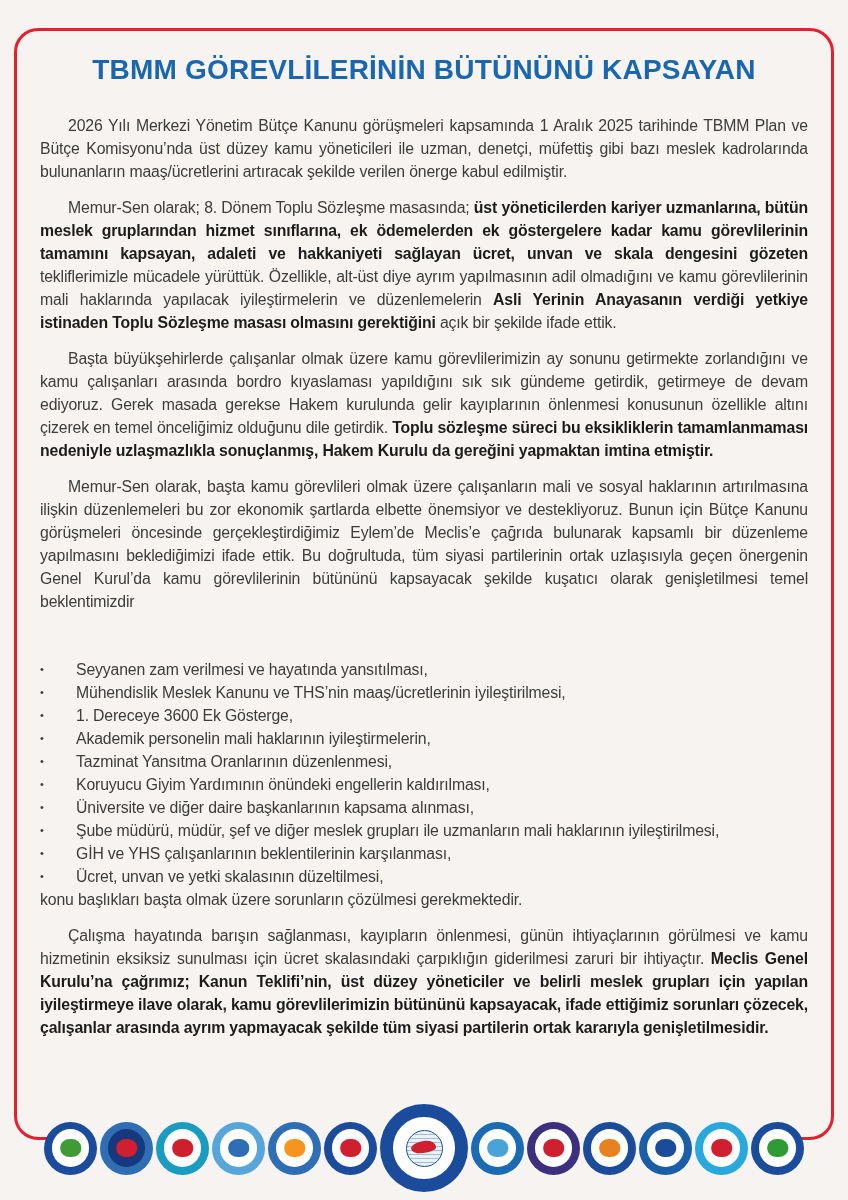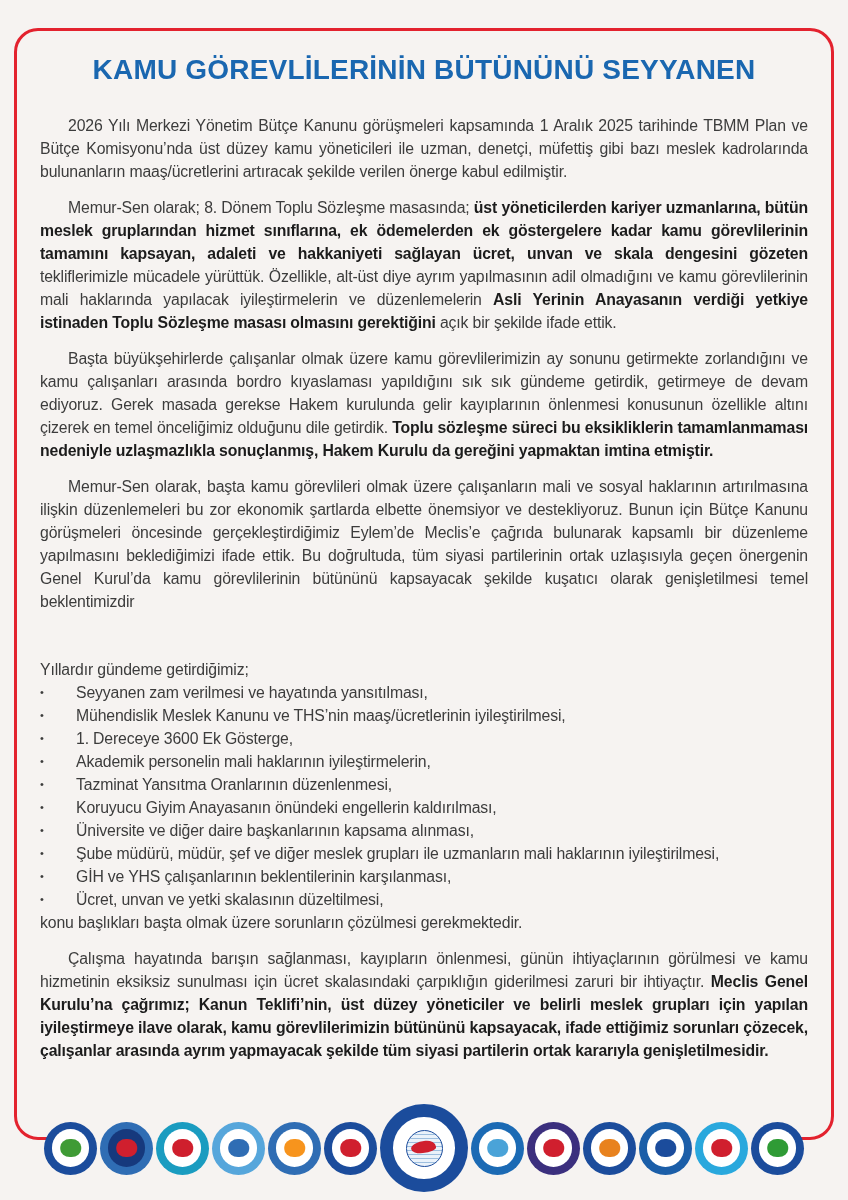--- a/index.html
+++ b/index.html
@@ -99,29 +99,28 @@
   }
 </style>
 </head>
 <body>
 
 <div class="frame"></div>
 <div class="frame-cover"></div>
 
 <div class="content">
   <div class="doc-title">
-    <div>KAMU GÖREVLİLERİNİN BÜTÜNÜNÜ SEYYANEN</div>
+    <div>TBMM GÖREVLİLERİNİN BÜTÜNÜNÜ KAPSAYAN</div>
   </div>
   <div class="body-text" id="document-body">
       <p class="para"><span class="seg">2026 Yılı Merkezi Yönetim Bütçe Kanunu görüşmeleri kapsamında 1 Aralık 2025 tarihinde TBMM Plan ve Bütçe Komisyonu’nda üst düzey kamu yöneticileri ile uzman, denetçi, müfettiş gibi bazı meslek kadrolarında bulunanların maaş/ücretlerini artıracak şekilde verilen önerge kabul edilmiştir.</span></p>
       <p class="para"><span class="seg">Memur-Sen olarak; 8. Dönem Toplu Sözleşme masasında; </span><span class="seg bold">üst yöneticilerden kariyer uzmanlarına, bütün meslek gruplarından hizmet sınıflarına, ek ödemelerden ek göstergelere kadar kamu görevlilerinin tamamını kapsayan, adaleti ve hakkaniyeti sağlayan ücret, unvan ve skala dengesini gözeten </span><span class="seg">tekliflerimizle mücadele yürüttük. Özellikle, alt-üst diye ayrım yapılmasının adil olmadığını ve kamu görevlilerinin mali haklarında yapılacak iyileştirmelerin ve düzenlemelerin </span><span class="seg bold">Asli Yerinin Anayasanın verdiği yetkiye istinaden Toplu Sözleşme masası olmasını gerektiğini </span><span class="seg">açık bir şekilde ifade ettik.</span></p>
       <p class="para"><span class="seg">Başta büyükşehirlerde çalışanlar olmak üzere kamu görevlilerimizin ay sonunu getirmekte zorlandığını ve kamu çalışanları arasında bordro kıyaslaması yapıldığını sık sık gündeme getirdik, getirmeye de devam ediyoruz. Gerek masada gerekse Hakem kurulunda gelir kayıplarının önlenmesi konusunun özellikle altını çizerek en temel önceliğimiz olduğunu dile getirdik. </span><span class="seg bold">Toplu sözleşme süreci bu eksikliklerin tamamlanmaması nedeniyle uzlaşmazlıkla sonuçlanmış, Hakem Kurulu da gereğini yapmaktan imtina etmiştir.</span></p>
       <p class="para"><span class="seg">Memur-Sen olarak, başta kamu görevlileri olmak üzere çalışanların mali ve sosyal haklarının artırılmasına ilişkin düzenlemeleri bu zor ekonomik şartlarda elbette önemsiyor ve destekliyoruz. Bunun için Bütçe Kanunu görüşmeleri öncesinde gerçekleştirdiğimiz Eylem’de Meclis’e çağrıda bulunarak kapsamlı bir düzenleme yapılmasını beklediğimizi ifade ettik. Bu doğrultuda, tüm siyasi partilerinin ortak uzlaşısıyla geçen önergenin Genel Kurul’da kamu görevlilerinin bütününü kapsayacak şekilde kuşatıcı olarak genişletilmesi temel beklentimizdir</span></p>
       <div class="gap"></div>
-      <p class="plain-line">Yıllardır gündeme getirdiğimiz;</p>
       <div>
         <div class="bullet-row">
           <span class="bullet-dot">•</span>
           <span class="bullet-text">Seyyanen zam verilmesi ve hayatında yansıtılması,</span>
         </div>
         <div class="bullet-row">
           <span class="bullet-dot">•</span>
           <span class="bullet-text">Mühendislik Meslek Kanunu ve THS’nin maaş/ücretlerinin iyileştirilmesi,</span>
         </div>
         <div class="bullet-row">
@@ -131,21 +130,21 @@
         <div class="bullet-row">
           <span class="bullet-dot">•</span>
           <span class="bullet-text">Akademik personelin mali haklarının iyileştirmelerin,</span>
         </div>
         <div class="bullet-row">
           <span class="bullet-dot">•</span>
           <span class="bullet-text">Tazminat Yansıtma Oranlarının düzenlenmesi,</span>
         </div>
         <div class="bullet-row">
           <span class="bullet-dot">•</span>
-          <span class="bullet-text">Koruyucu Giyim Anayasanın önündeki engellerin kaldırılması,</span>
+          <span class="bullet-text">Koruyucu Giyim Yardımının önündeki engellerin kaldırılması,</span>
         </div>
         <div class="bullet-row">
           <span class="bullet-dot">•</span>
           <span class="bullet-text">Üniversite ve diğer daire başkanlarının kapsama alınması,</span>
         </div>
         <div class="bullet-row">
           <span class="bullet-dot">•</span>
           <span class="bullet-text">Şube müdürü, müdür, şef ve diğer meslek grupları ile uzmanların mali haklarının iyileştirilmesi,</span>
         </div>
         <div class="bullet-row">

